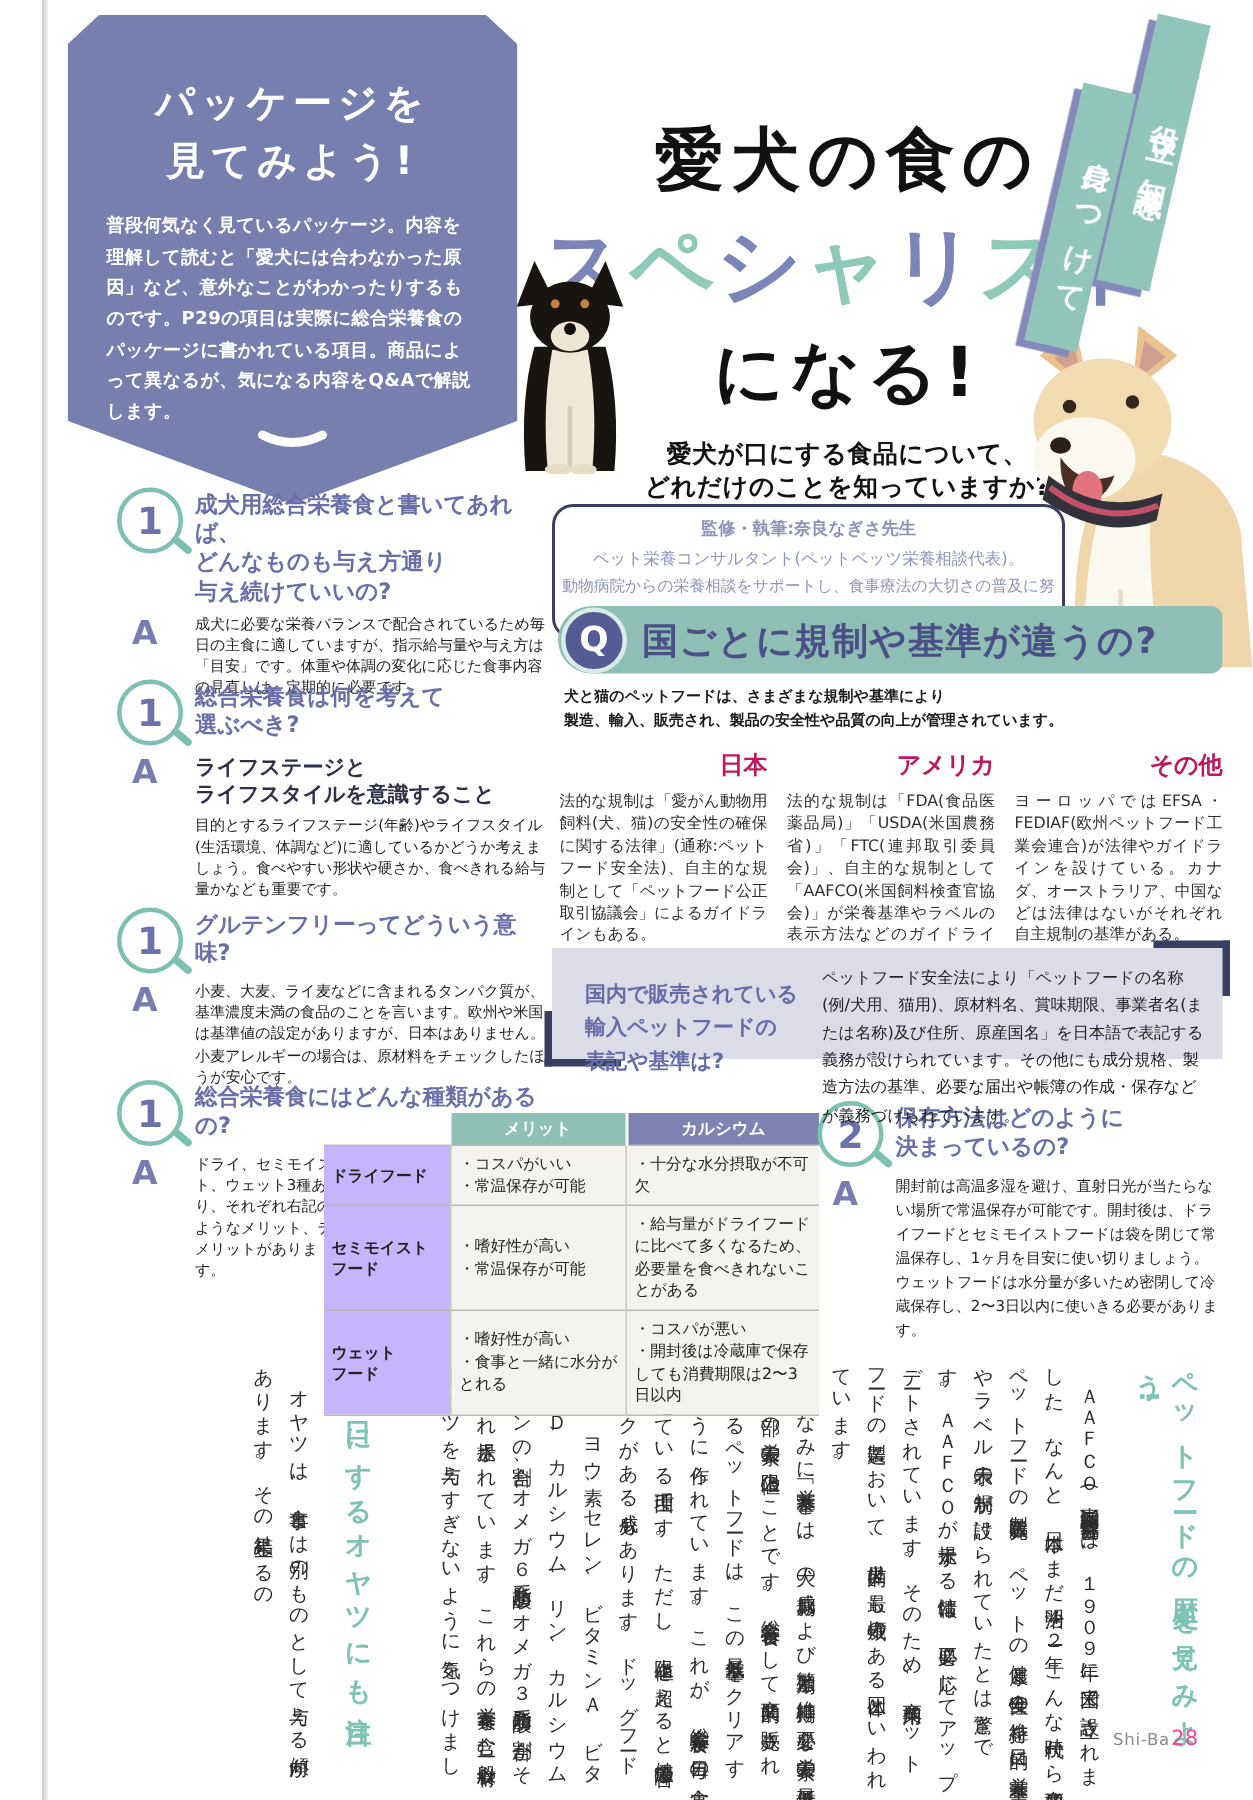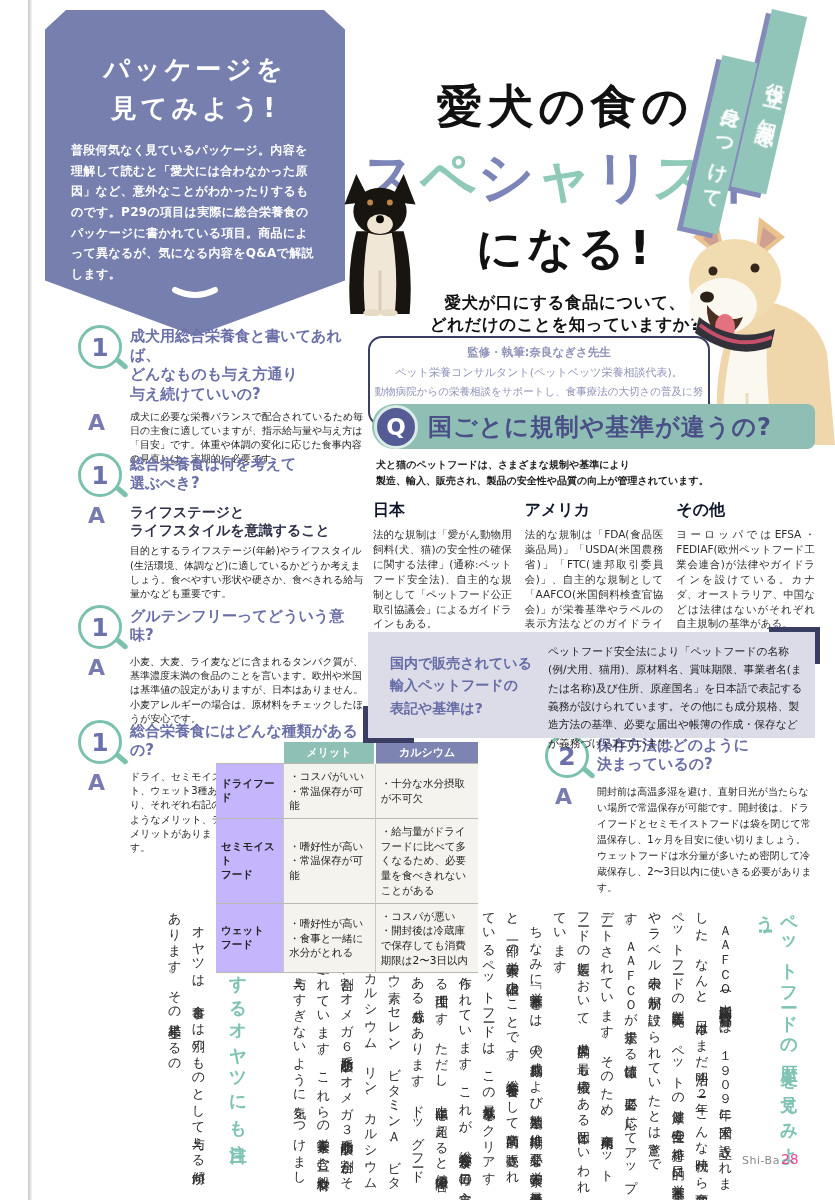--- a/index.html
+++ b/index.html
@@ -52,25 +52,25 @@
   .qmark{width:38px;height:38px;margin-left:2px;border-radius:50%;background:#555b95;color:#fff;
     border:3px solid #d9ece6;font-size:23px;font-weight:900;display:flex;align-items:center;justify-content:center;}
   .qtitle{margin-left:10px;font-size:24px;font-weight:900;color:#4a4f87;letter-spacing:1px;}
 
   .intro{position:absolute;left:376px;top:457px;margin:0;font-size:10px;font-weight:800;color:#1c1c1c;
     line-height:1.6;white-space:pre-line;z-index:6;}
 
   
   .countries{position:absolute;left:373px;top:500px;width:442px;display:flex;gap:13px;z-index:6;}
   .country{flex:1;}
-  .country h4{margin:0 0 6px;text-align:left;font-size:16px;font-weight:900;color:#0f172a;}
+  .country h4{margin:0 0 6px;text-align:right;font-size:16px;font-weight:900;color:#be185d;}
   .country p{margin:0;font-size:10.5px;line-height:1.42;color:#2e2e2e;text-align:justify;}
 
   
-  .infobox{position:absolute;left:368px;top:632px;width:447px;height:106px;background:#dbdce8;z-index:6;}
+  .infobox{position:absolute;left:368px;top:632px;width:447px;height:74px;background:#dbdce8;z-index:6;}
   .corner{position:absolute;width:46px;height:32px;}
   .corner.tr{right:-5px;top:-5px;border-top:5px solid #393e62;border-right:5px solid #393e62;}
   .corner.bl{left:-5px;bottom:-5px;border-bottom:5px solid #393e62;border-left:5px solid #393e62;}
   .ib-label{position:absolute;left:22px;top:20px;width:150px;color:#666ca6;font-size:14px;font-weight:800;
     line-height:1.6;white-space:pre-line;}
   .ib-body{position:absolute;left:180px;top:11px;width:256px;font-size:10.8px;line-height:1.7;color:#222;}
 
   
   .qa{position:absolute;z-index:2;}
   .qa .mag{position:absolute;left:0;top:-2px;width:38px;height:38px;border:3.5px solid #7cc0af;border-radius:50%;
@@ -85,21 +85,21 @@
   .qa .abody{font-size:10px;line-height:1.42;color:#1f1f1f;}
   .qa1{left:78px;top:327px;width:288px;}
   .qa2{left:78px;top:455px;width:288px;}
   .qa3{left:78px;top:607px;width:288px;}
   .qa4{left:78px;top:722px;width:300px;}
   .qa4 .abody{width:99px;}
   .qa5{left:545px;top:736px;width:270px;z-index:2;}
   .qa5 .abody{line-height:1.6;}
 
   
-  .ftable{position:absolute;left:216px;top:742px;width:262px;border-collapse:collapse;z-index:2;
+  .ftable{position:absolute;left:216px;top:742px;width:330px;border-collapse:collapse;z-index:2;
     font-family:inherit;}
   .ftable th,.ftable td{font-size:10.5px;padding:5px 5px;vertical-align:middle;}
   .ftable thead th{height:9px;padding:3px;font-size:11px;font-weight:800;color:#fff;text-align:center;}
   .ftable thead .h-merit{background:#8fc0b5;}
   .ftable thead .h-demerit{background:#7d84b2;border-left:2px solid #fff;}
   .ftable tbody th{width:78px;text-align:left;font-weight:800;color:#222;white-space:pre-line;background:#c4b5fd;}
   .ftable tbody td{background:#f4f3ee;border-left:1px solid #c9c9c1;white-space:pre-line;color:#222;line-height:1.4;}
   .ftable tbody tr{border-top:1px solid #b9b9b1;}
   .ftable tbody tr:last-child{border-bottom:1px solid #b9b9b1;}
   .ftable td.m{width:112px;}

